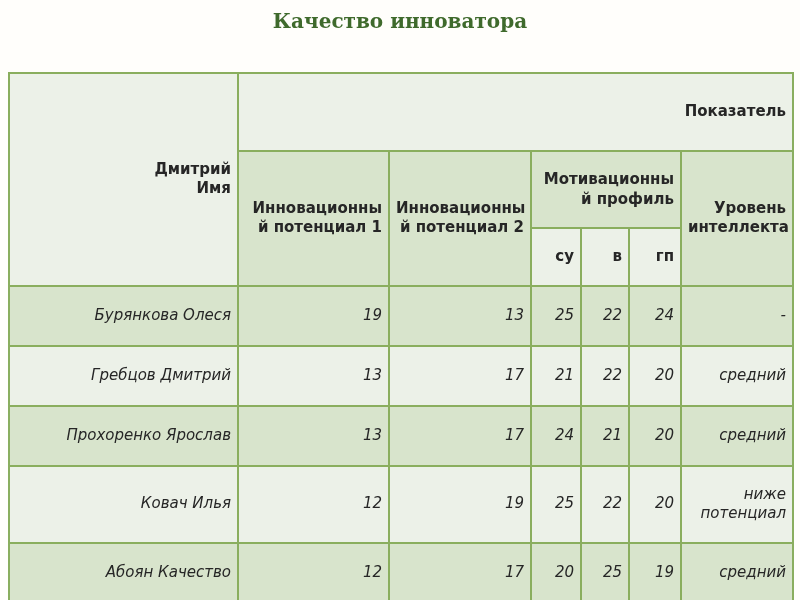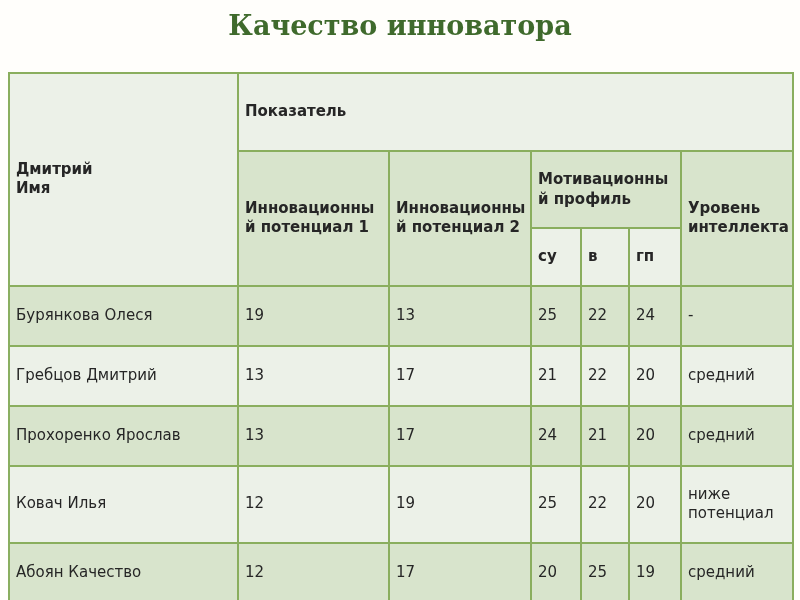--- a/index.html
+++ b/index.html
@@ -21,55 +21,55 @@
     overflow: hidden;
   }
   .slide { position: relative; width: 800px; height: 600px; }
 
   .slide-title {
     position: absolute;
     top: 8px; left: 0; right: 0;
     text-align: center;
     font-family: "DejaVu Serif", "Liberation Serif", serif;
     font-weight: bold;
-    font-size: 27px;
+    font-size: 20px;
     line-height: 1.3;
     color: var(--title-green);
     margin: 0;
   }
 
   table.results {
     position: absolute;
     left: 8px; top: 72px;
     width: 784px;
     border-collapse: collapse;
     table-layout: fixed;
     border: 2px solid var(--border-green);
     border-bottom: 2px solid var(--table-bottom);
   }
   table.results td, table.results th {
     border: 2px solid var(--border-green);
-    text-align: left;
+    text-align: right;
     vertical-align: middle;
     font-size: 15px;
     line-height: 1.3;
     white-space: pre-line;
     padding: 18px 6px;
     overflow: hidden;
   }
   th.bold-head { font-weight: bold; font-size: 15px; }
   th.normal-head { font-weight: 700; }
 
   .bg-light { background: var(--cell-light); }
   .bg-dark  { background: var(--cell-dark); }
 
   tr.hdr-top   { height: 78px; }
   tr.hdr-mid   { height: 47px; }
   tr.hdr-sub   { height: 43px; }
-  tr.data-row  { height: 60px; }
+  tr.data-row  { height: 60px; font-style: italic; }
 </style>
 </head>
 <body>
 
 <div class="slide">
 
   <h1 class="slide-title">Качество инноватора</h1>
 
   <table class="results">
     <colgroup>

